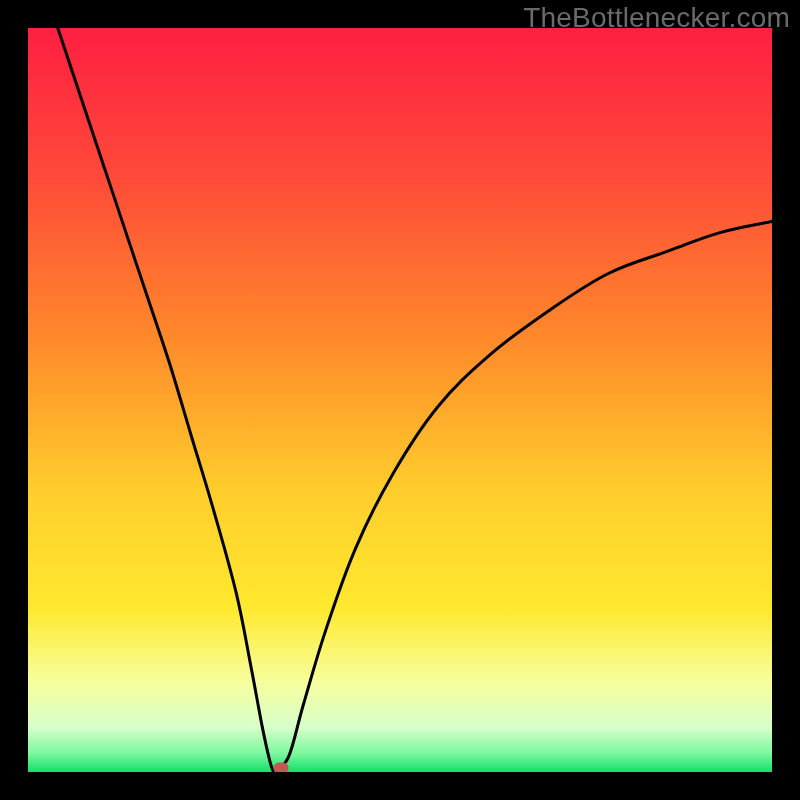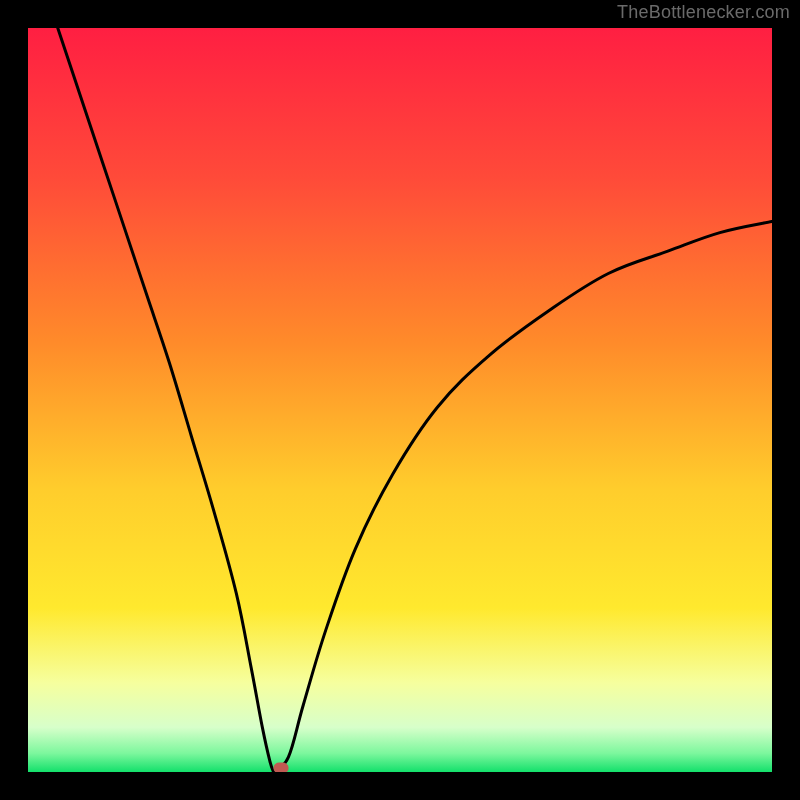--- a/index.html
+++ b/index.html
@@ -32,21 +32,21 @@
     inset: 0;
   }
   .curve-svg {
     position: absolute;
     inset: 0;
   }
   .watermark {
     position: absolute;
     top: 2px;
     right: 10px;
-    font-size: 18px;
+    font-size: 28px;
     color: #6a6a6a;
     font-weight: 500;
     letter-spacing: 0.2px;
   }
   .marker {
     position: absolute;
     width: 15px;
     height: 11px;
     border-radius: 6px / 5px;
     background: #c05a52;

